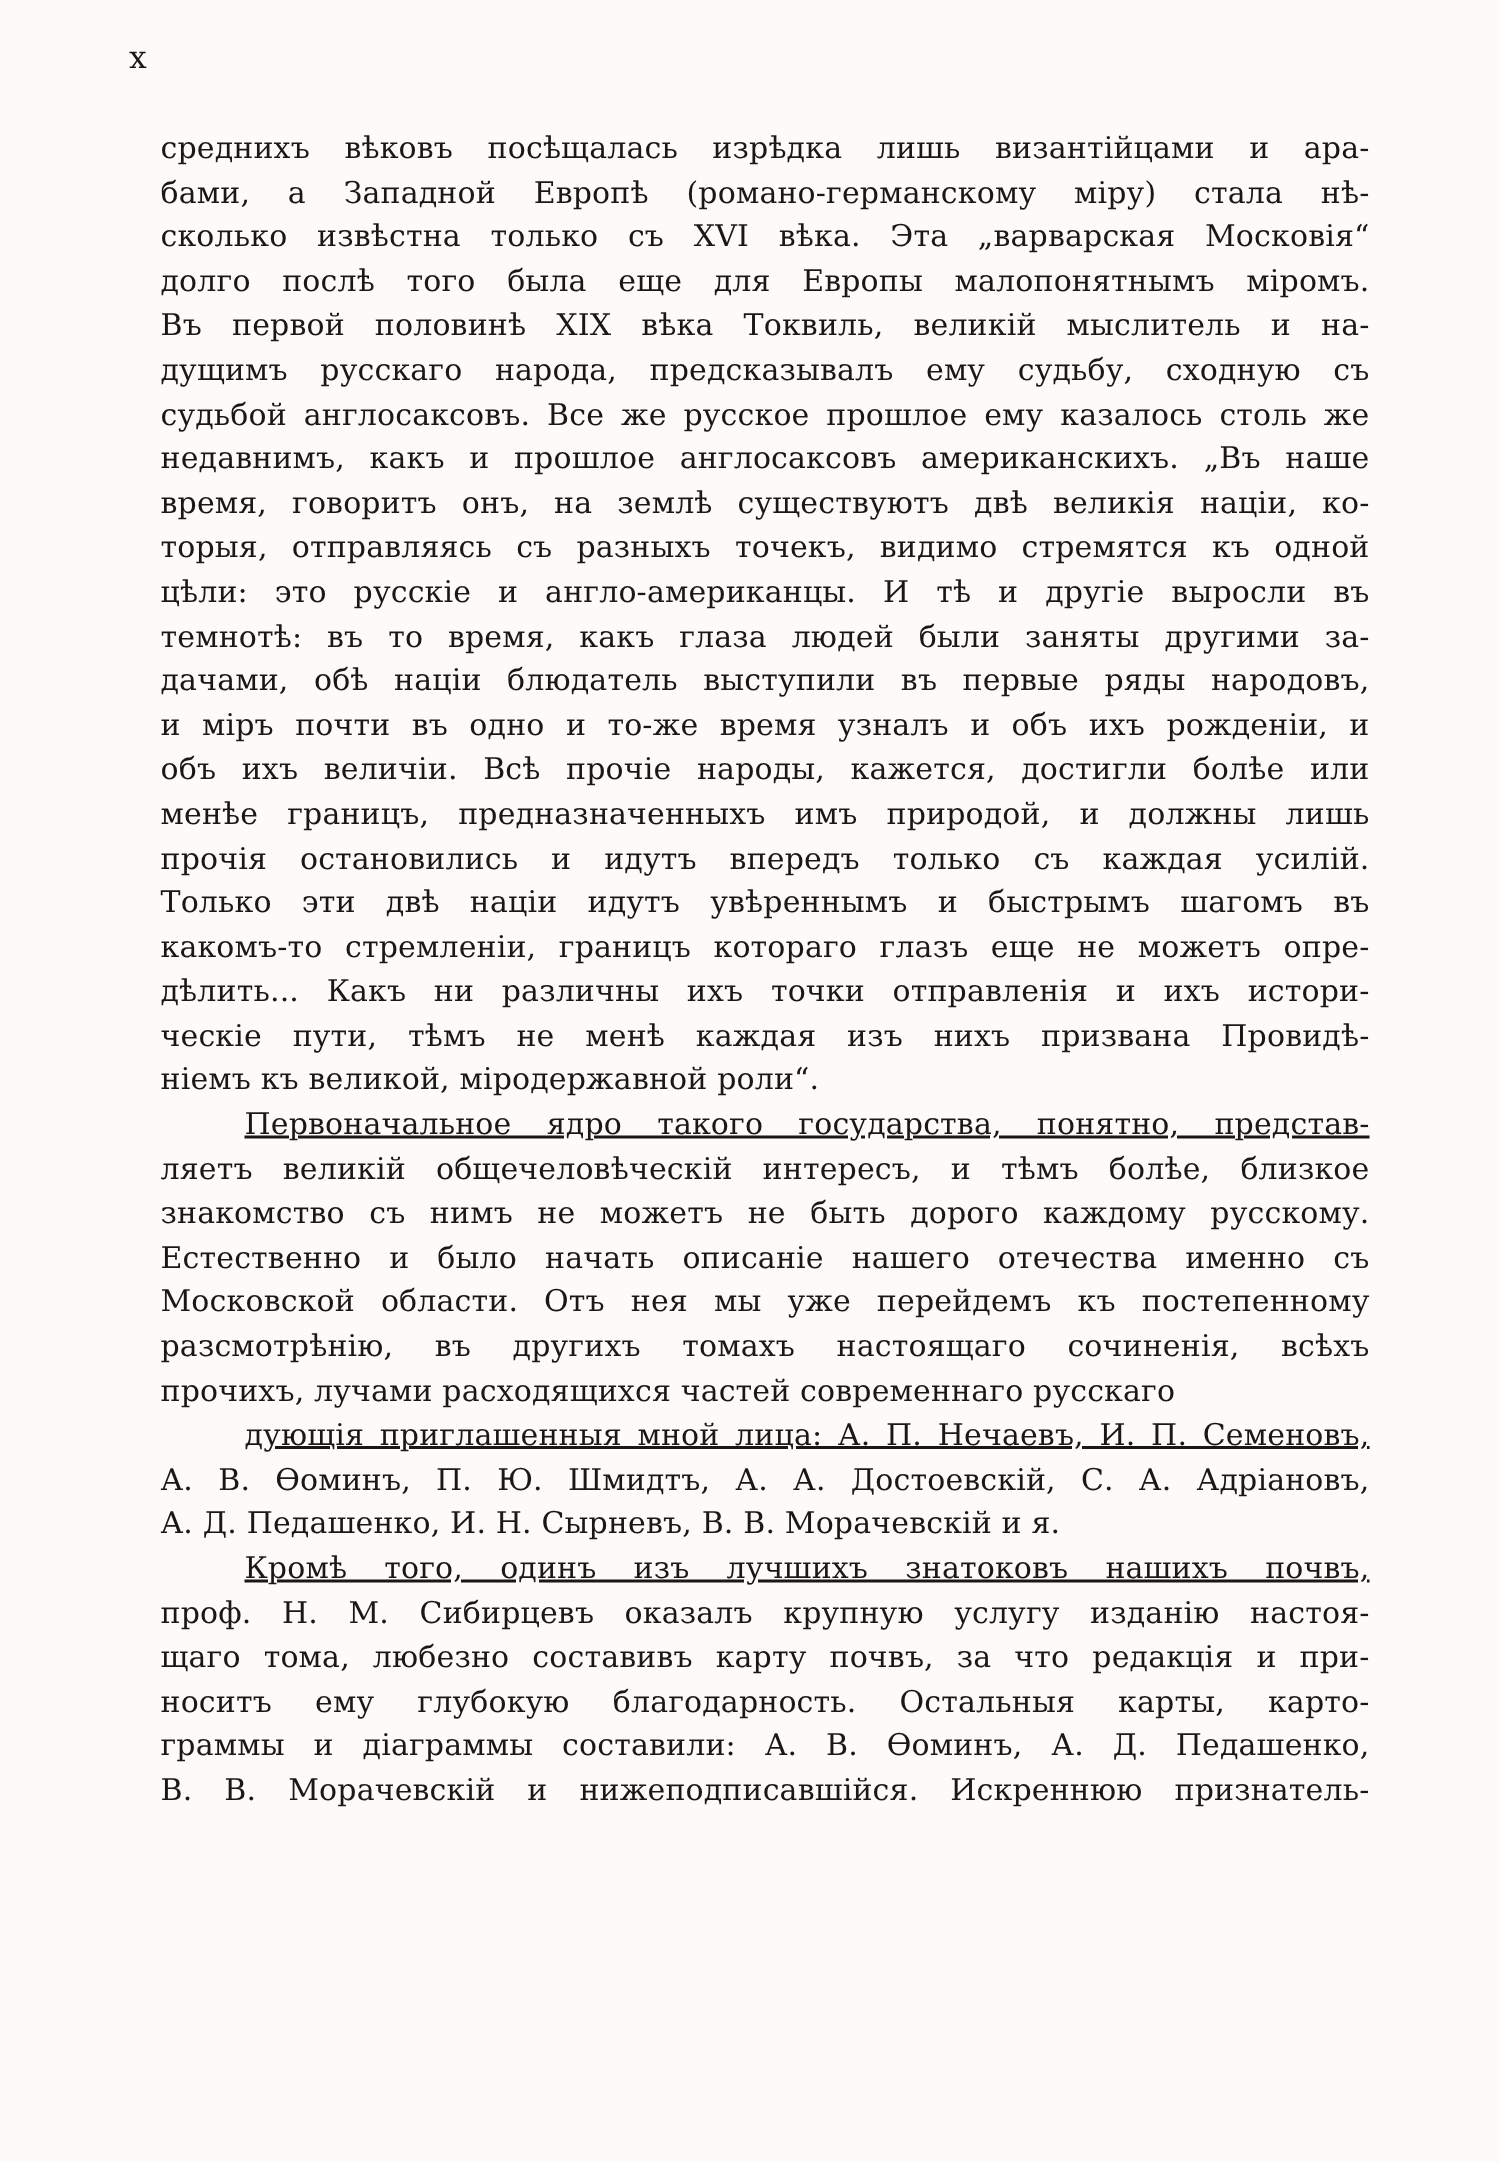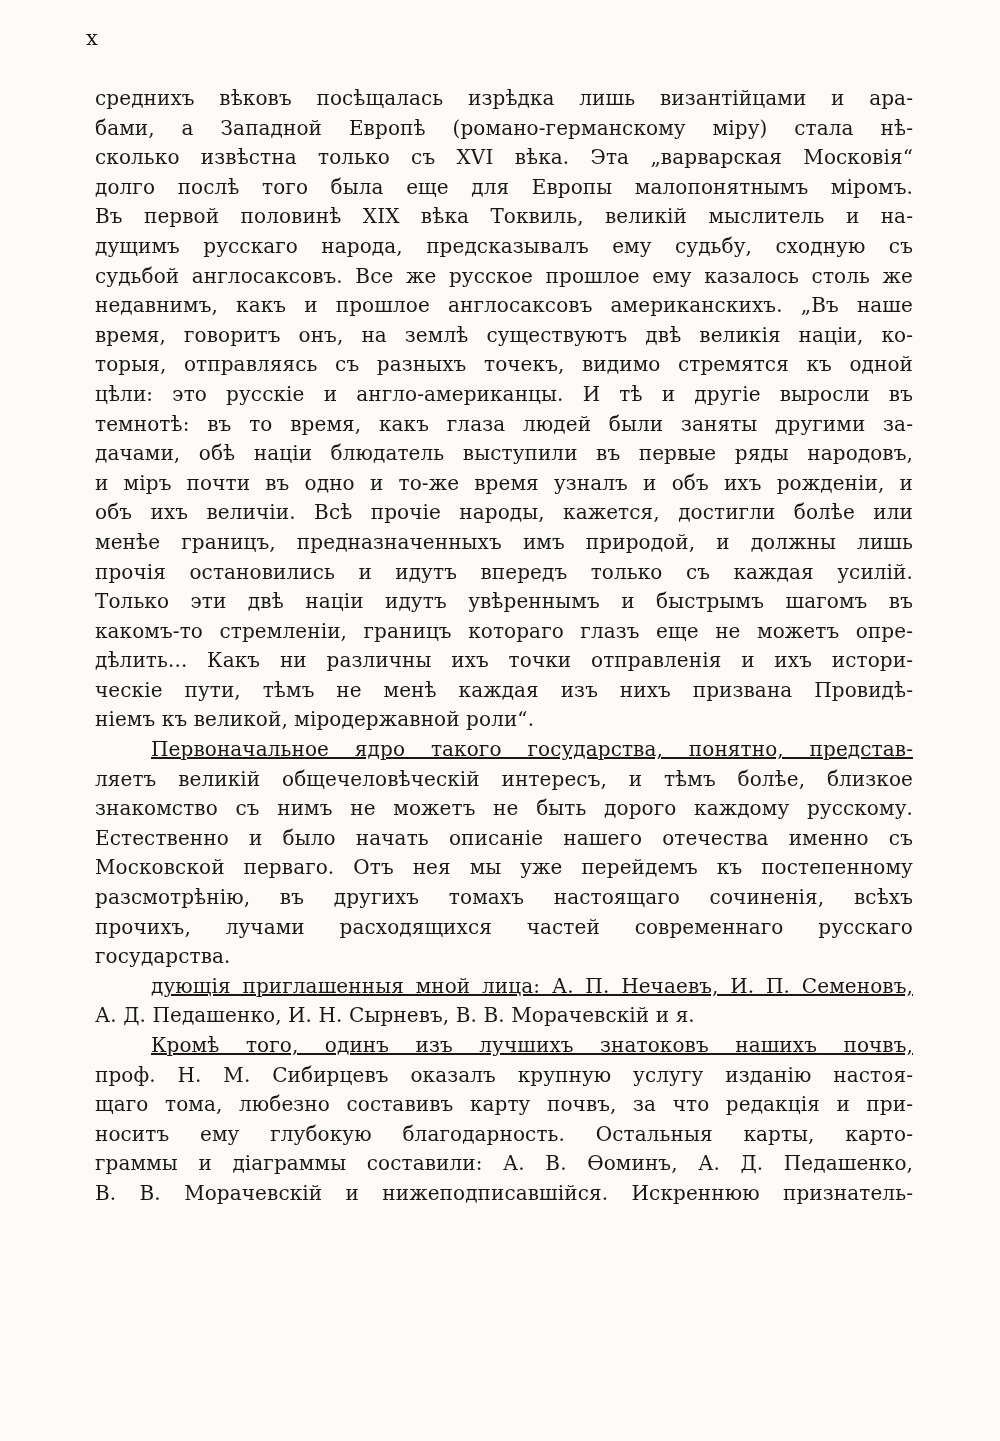--- a/index.html
+++ b/index.html
@@ -33,20 +33,21 @@
     letter-spacing: 0.1px;
   }
   .para {
     margin: 0;
     padding: 0;
   }
   .para .line {
     text-align: justify;
     text-align-last: justify;
     white-space: normal;
+    margin-left: 12px;
   }
   .para .line:last-child {
     text-align-last: left;
   }
   .para.continued .line:last-child {
     text-align-last: justify;
   }
   .para.indent .line:first-child {
     text-indent: 56px;
     text-decoration: underline;
@@ -82,28 +83,28 @@
         <div class="line">дѣлить... Какъ ни различны ихъ точки отправленія и ихъ истори-</div>
         <div class="line">ческіе пути, тѣмъ не менѣ каждая изъ нихъ призвана Провидѣ-</div>
         <div class="line">ніемъ къ великой, міродержавной роли“.</div>
       </div>
 
     <div class="para indent">
         <div class="line">Первоначальное ядро такого государства, понятно, представ-</div>
         <div class="line">ляетъ великій общечеловѣческій интересъ, и тѣмъ болѣе, близкое</div>
         <div class="line">знакомство съ нимъ не можетъ не быть дорого каждому русскому.</div>
         <div class="line">Естественно и было начать описаніе нашего отечества именно съ</div>
-        <div class="line">Московской перваго. Отъ нея мы уже перейдемъ къ постепенному</div>
+        <div class="line">Московской области. Отъ нея мы уже перейдемъ къ постепенному</div>
         <div class="line">разсмотрѣнію, въ другихъ томахъ настоящаго сочиненія, всѣхъ</div>
         <div class="line">прочихъ, лучами расходящихся частей современнаго русскаго</div>
-        <div class="line">государства.</div>
       </div>
 
     <div class="para indent">
         <div class="line">дующія приглашенныя мной лица: А. П. Нечаевъ, И. П. Семеновъ,</div>
+        <div class="line">А. В. Ѳоминъ, П. Ю. Шмидтъ, А. А. Достоевскій, С. А. Адріановъ,</div>
         <div class="line">А. Д. Педашенко, И. Н. Сырневъ, В. В. Морачевскій и я.</div>
       </div>
 
     <div class="para indent continued">
         <div class="line">Кромѣ того, одинъ изъ лучшихъ знатоковъ нашихъ почвъ,</div>
         <div class="line">проф. Н. М. Сибирцевъ оказалъ крупную услугу изданію настоя-</div>
         <div class="line">щаго тома, любезно составивъ карту почвъ, за что редакція и при-</div>
         <div class="line">носитъ ему глубокую благодарность. Остальныя карты, карто-</div>
         <div class="line">граммы и діаграммы составили: А. В. Ѳоминъ, А. Д. Педашенко,</div>
         <div class="line">В. В. Морачевскій и нижеподписавшійся. Искреннюю признатель-</div>

